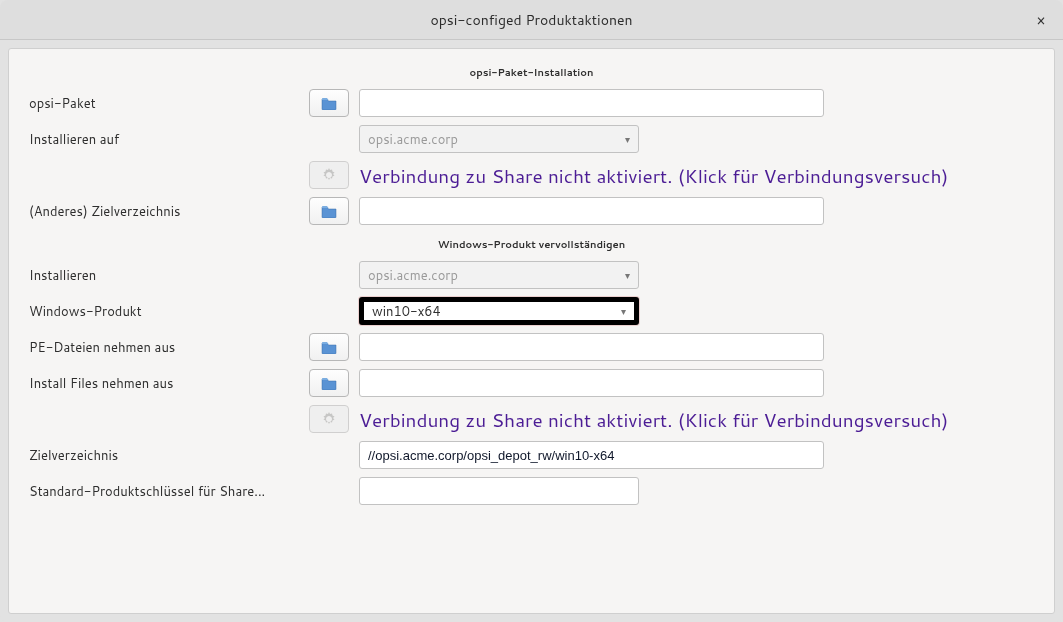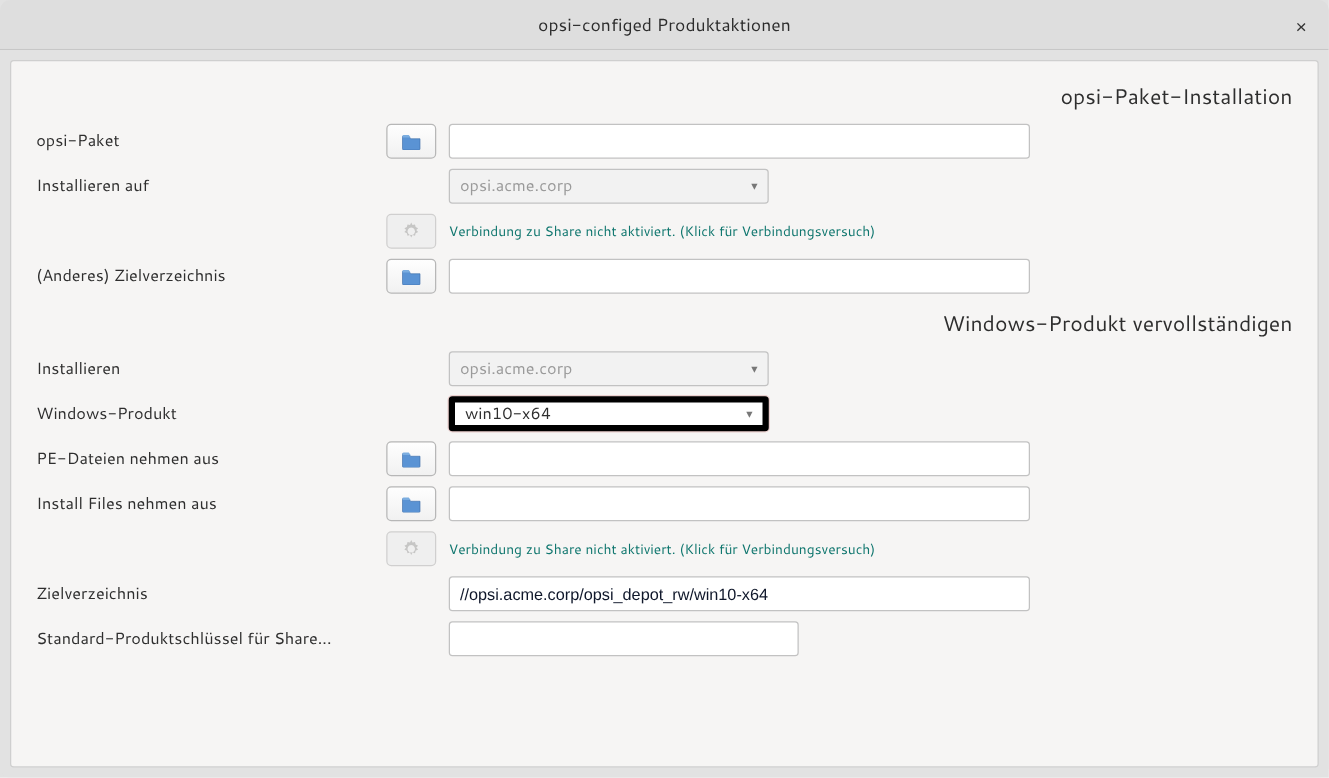--- a/index.html
+++ b/index.html
@@ -53,24 +53,25 @@
   .content {
     flex: 1;
     margin: 8px;
     background: #f6f5f4;
     border: 1px solid #cfcfcf;
     border-radius: 3px;
     padding: 10px 20px;
     overflow: auto;
   }
   .section-title {
-    text-align: right;
-    font-size: 17px;
+    text-align: center;
+    font-size: 10px;
     color: #2e2e2e;
     margin: 6px 0 10px 0;
+    font-weight: bold;
   }
   .form {
     display: grid;
     grid-template-columns: 260px 50px 1fr;
     column-gap: 10px;
     row-gap: 8px;
     align-items: center;
     margin-bottom: 12px;
   }
   .label {
@@ -107,21 +108,21 @@
     padding: 0 8px;
     font-size: 13px;
     color: #0f172a;
     width: 465px;
   }
   .input-text.short {
     width: 280px;
   }
   .select {
     height: 28px;
-    width: 256px;
+    width: 280px;
     background: #fff;
     border: 1px solid #c2c2c2;
     border-radius: 3px;
     display: flex;
     align-items: center;
     justify-content: space-between;
     padding: 2px 8px;
     font-size: 13px;
     cursor: pointer;
   }
@@ -132,22 +133,22 @@
   }
   .select.highlight {
     border: 5px solid #000000;
     box-shadow: 0 0 0 1px rgba(209,123,123,0.3);
   }
   .chevron {
     font-size: 10px;
     color: #777;
   }
   .status-text {
-    font-size: 11px;
-    color: #0f766e;
+    font-size: 19px;
+    color: #4c1d95;
   }
 </style>
 </head>
 <body>
 
 <div class="window">
   <div class="titlebar">
     <span class="title">opsi-configed Produktaktionen</span>
     <div class="close">
       <span>×</span>

